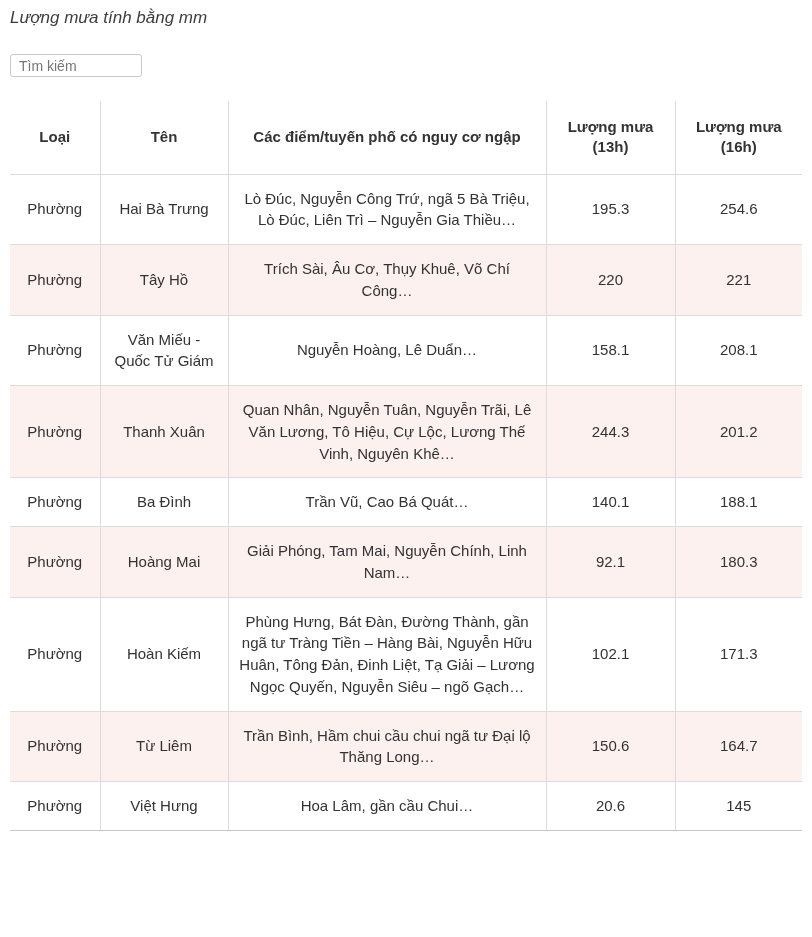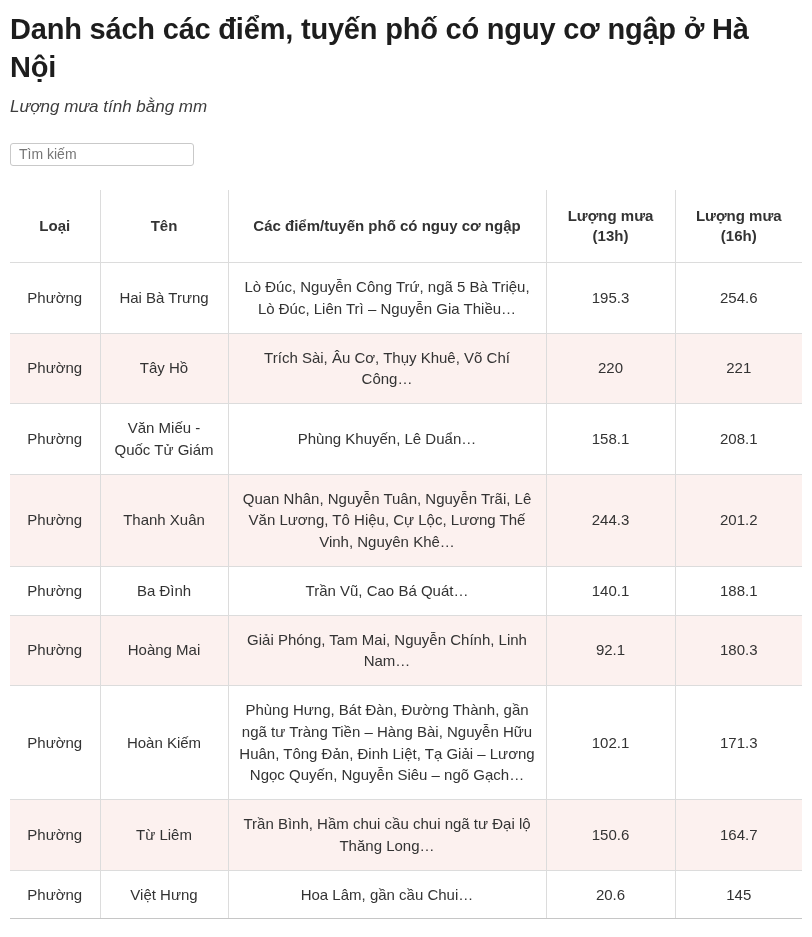--- a/index.html
+++ b/index.html
@@ -31,21 +31,21 @@
     letter-spacing: -0.2px;
   }
   p.subtitle {
     margin: 0 0 26px 0;
     font-size: 17px;
     font-style: italic;
     color: #3d3d3d;
   }
   input.search {
     display: block;
-    width: 184px;
+    width: 132px;
     height: 23px;
     padding: 2px 8px;
     font-size: 14px;
     font-family: "Liberation Sans", "DejaVu Sans", sans-serif;
     color: var(--body-text);
     border: 1px solid #c9c9c9;
     border-radius: 3px;
     outline: none;
     margin-bottom: 24px;
   }
@@ -80,21 +80,20 @@
   }
   th.vline, td.vline { border-left: 1px solid var(--border); }
   tbody tr:nth-child(even) { background: var(--row-alt-bg); }
   tbody tr:last-child td { border-bottom: 1px solid var(--bottom-border); }
 </style>
 </head>
 <body>
 
 <div class="wrap">
 
-  <h1 class="page-title">Danh sách các điểm, tuyến phố có nguy cơ ngập ở Hà Nội</h1>
 
   <p class="subtitle">Lượng mưa tính bằng mm</p>
 
   <input class="search" type="text" placeholder="Tìm kiếm" style="">
 
   <table class="dw-table">
     <colgroup>
       <col class="c-loai">
         <col class="c-ten">
         <col class="c-street">
@@ -121,21 +120,21 @@
       <tr>
         <td>Phường</td>
         <td class="vline">Tây Hồ</td>
         <td class="vline">Trích Sài, Âu Cơ, Thụy Khuê, Võ Chí Công…</td>
         <td class="vline">220</td>
         <td class="vline">221</td>
       </tr>
       <tr>
         <td>Phường</td>
         <td class="vline">Văn Miếu - Quốc Tử Giám</td>
-        <td class="vline">Phùng Khuyến, Lê Duẩn…</td>
+        <td class="vline">Nguyễn Hoàng, Lê Duẩn…</td>
         <td class="vline">158.1</td>
         <td class="vline">208.1</td>
       </tr>
       <tr>
         <td>Phường</td>
         <td class="vline">Thanh Xuân</td>
         <td class="vline">Quan Nhân, Nguyễn Tuân, Nguyễn Trãi, Lê Văn Lương, Tô Hiệu, Cự Lộc, Lương Thế Vinh, Nguyên Khê…</td>
         <td class="vline">244.3</td>
         <td class="vline">201.2</td>
       </tr>

